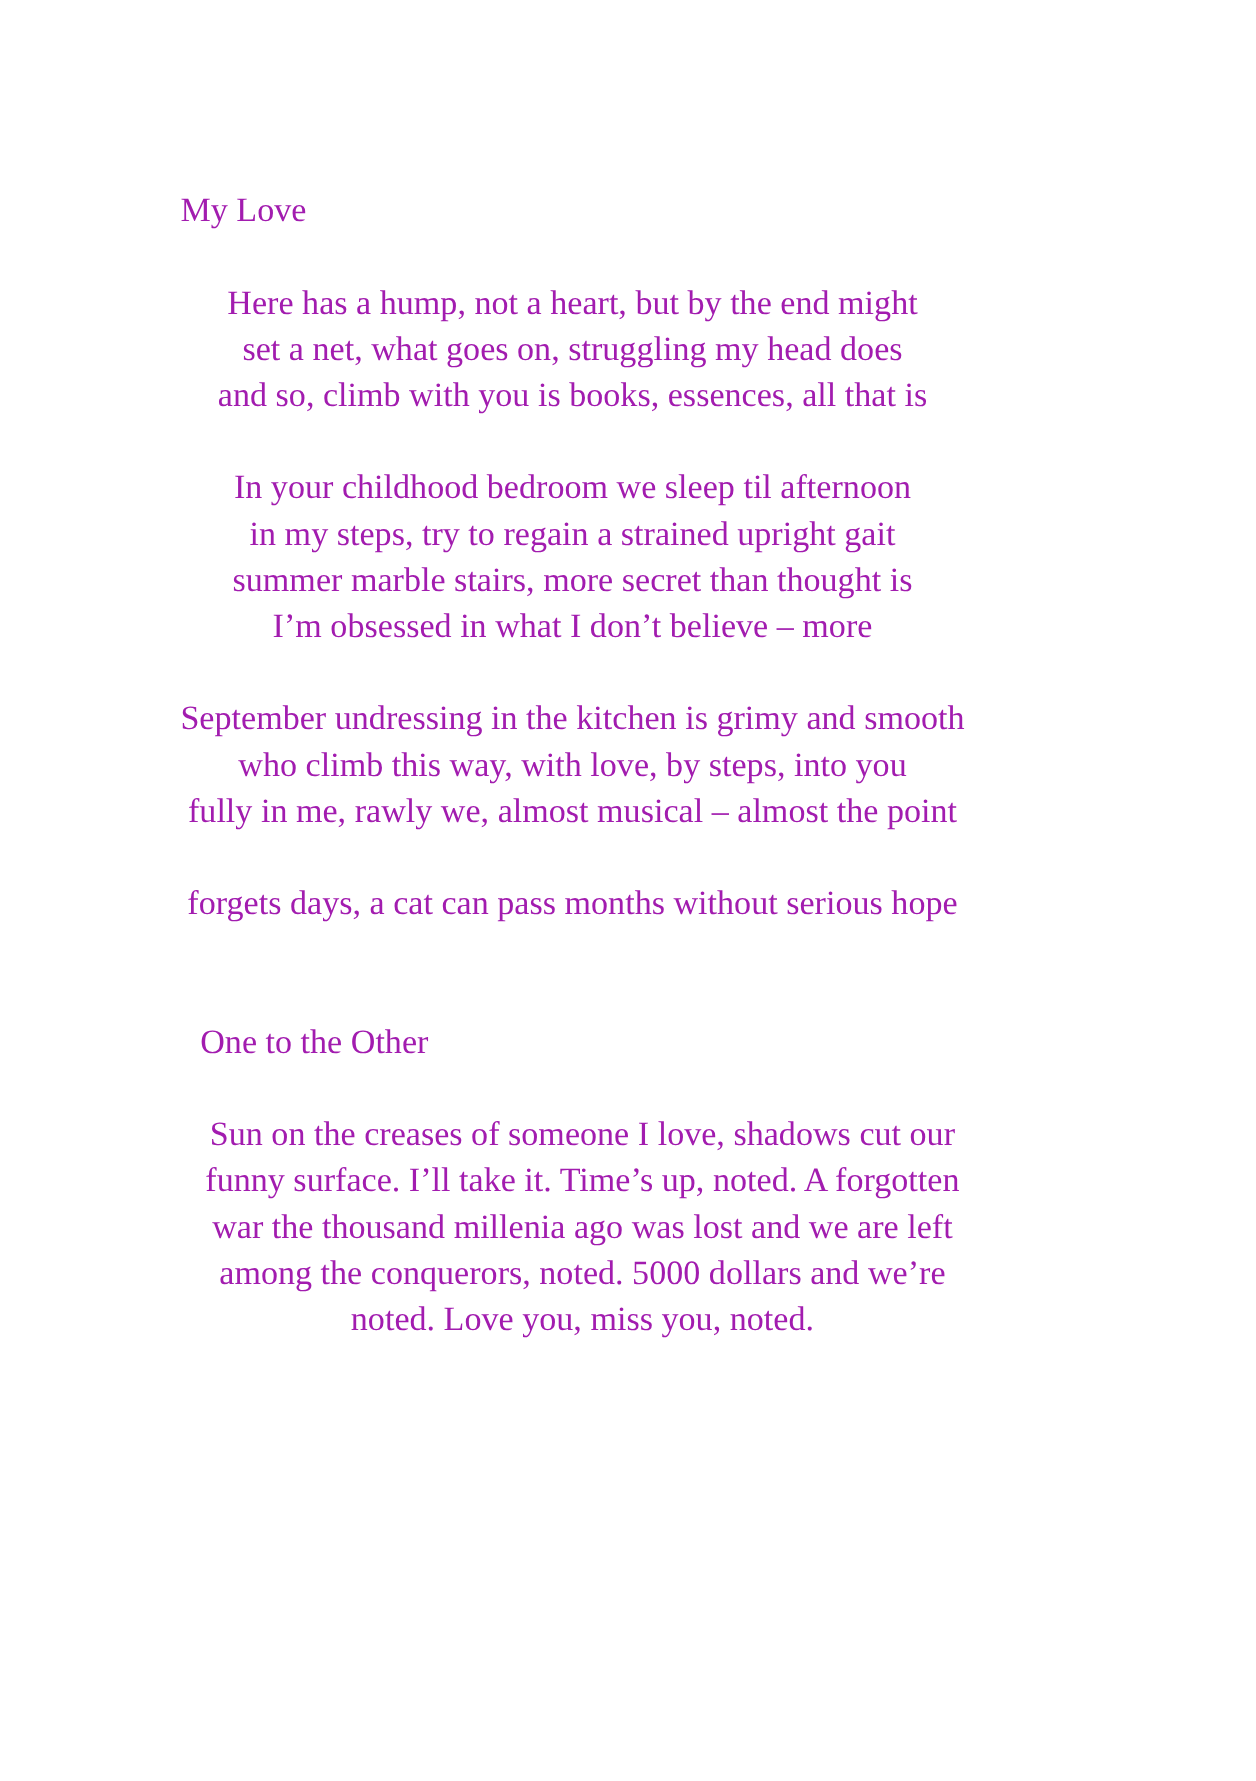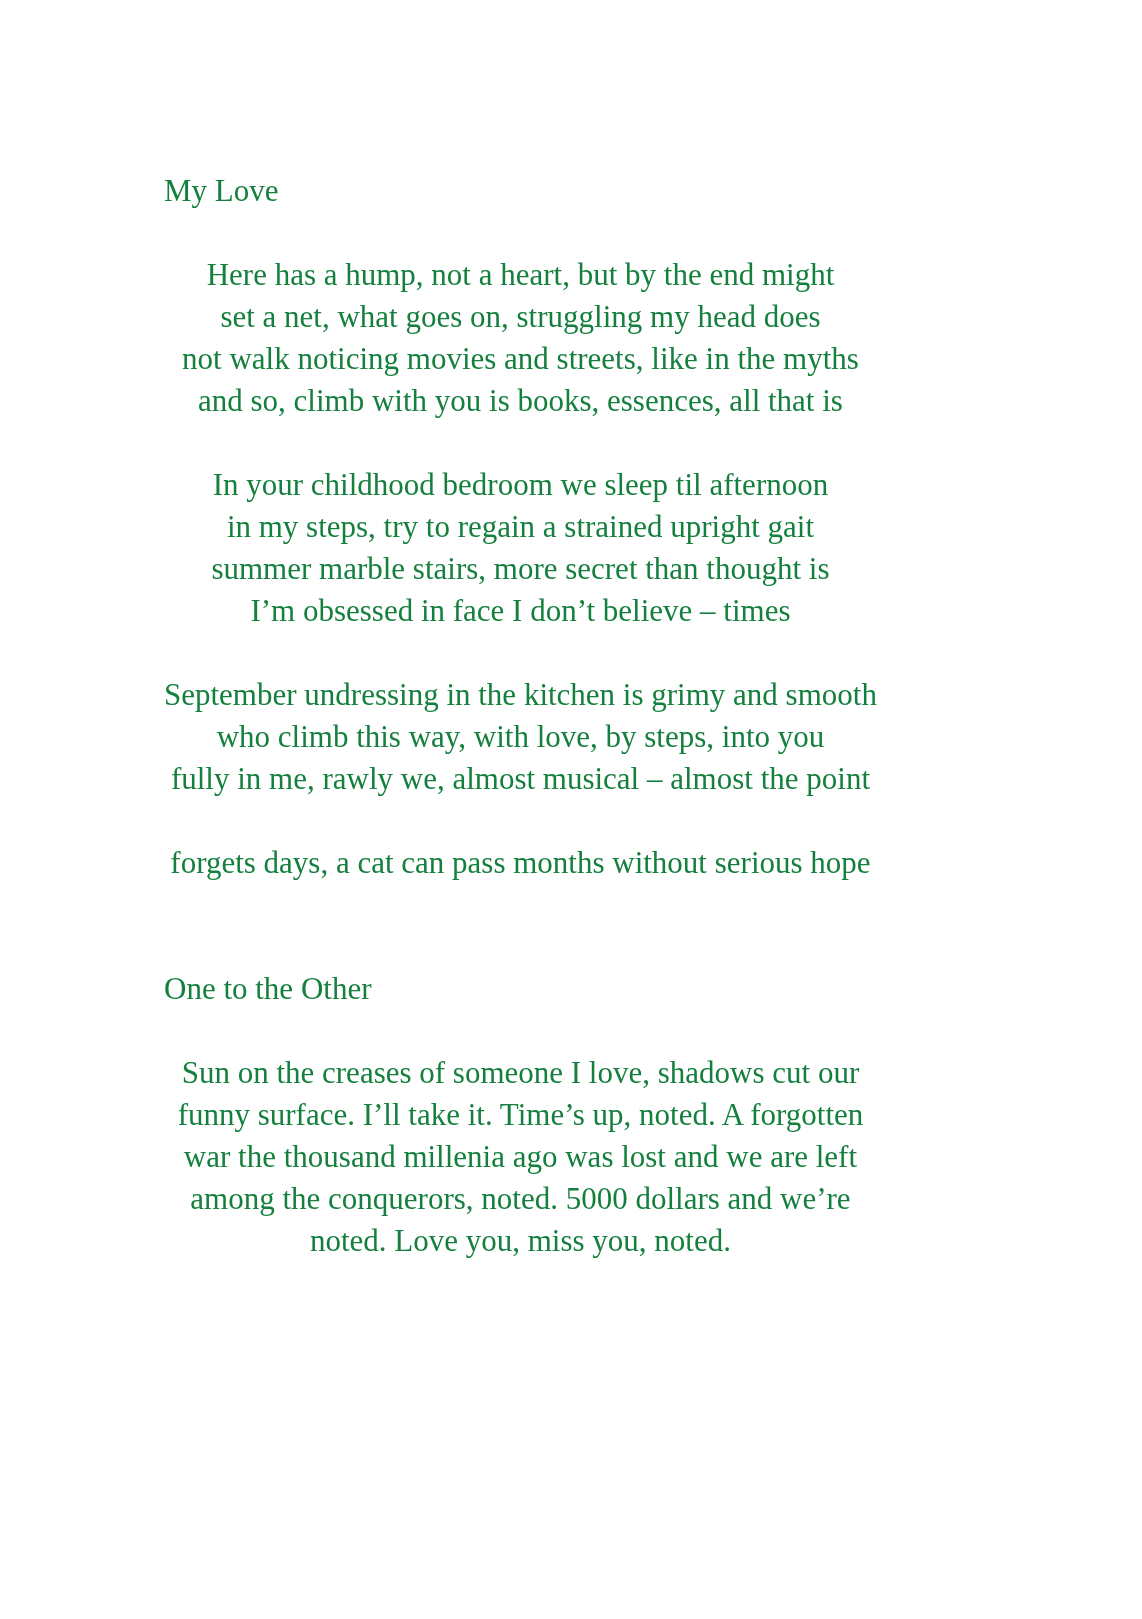--- a/index.html
+++ b/index.html
@@ -5,21 +5,21 @@
   html, body {
     margin: 0;
     padding: 0;
     background: #ffffff;
   }
   .page {
     position: relative;
     width: 1142px;
     height: 1619px;
     background: #ffffff;
-    color: #15803d;
+    color: #a21caf;
     font-family: "Liberation Serif", "DejaVu Serif", serif;
     overflow: hidden;
   }
   .content {
     position: absolute;
     left: 164px;
     top: 170px;
   }
   .poem-title {
     font-size: 31px;
@@ -36,43 +36,43 @@
     margin-bottom: 0;
   }
   .line {
     margin: 0;
     font-size: 31px;
     line-height: 42px;
     white-space: nowrap;
   }
   .poem-second {
     margin-top: 84px;
+    margin-left: 18px;
   }
 </style>
 </head>
 <body>
 
 <main class="page">
   <div class="content">
 
     <article class="poem">
       <h1 class="poem-title">My Love</h1>
 
       <div class="stanza">
         <p class="line">Here has a hump, not a heart, but by the end might</p>
         <p class="line">set a net, what goes on, struggling my head does</p>
-        <p class="line">not walk noticing movies and streets, like in the myths</p>
         <p class="line">and so, climb with you is books, essences, all that is</p>
       </div>
 
       <div class="stanza">
         <p class="line">In your childhood bedroom we sleep til afternoon</p>
         <p class="line">in my steps, try to regain a strained upright gait</p>
         <p class="line">summer marble stairs, more secret than thought is</p>
-        <p class="line">I’m obsessed in face I don’t believe – times</p>
+        <p class="line">I’m obsessed in what I don’t believe – more</p>
       </div>
 
       <div class="stanza">
         <p class="line">September undressing in the kitchen is grimy and smooth</p>
         <p class="line">who climb this way, with love, by steps, into you</p>
         <p class="line">fully in me, rawly we, almost musical – almost the point</p>
       </div>
 
       <div class="stanza">
         <p class="line">forgets days, a cat can pass months without serious hope</p>

